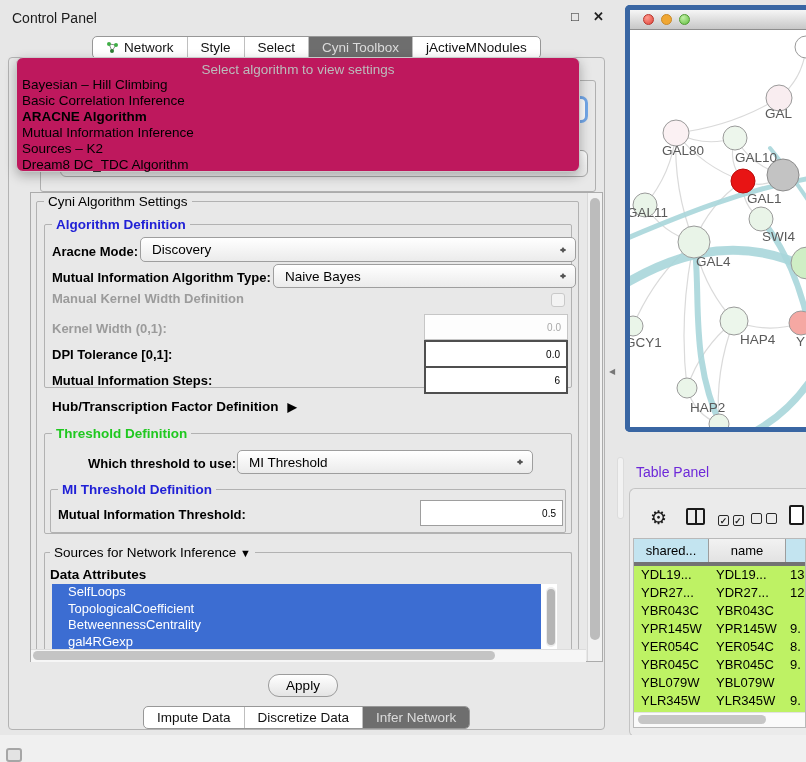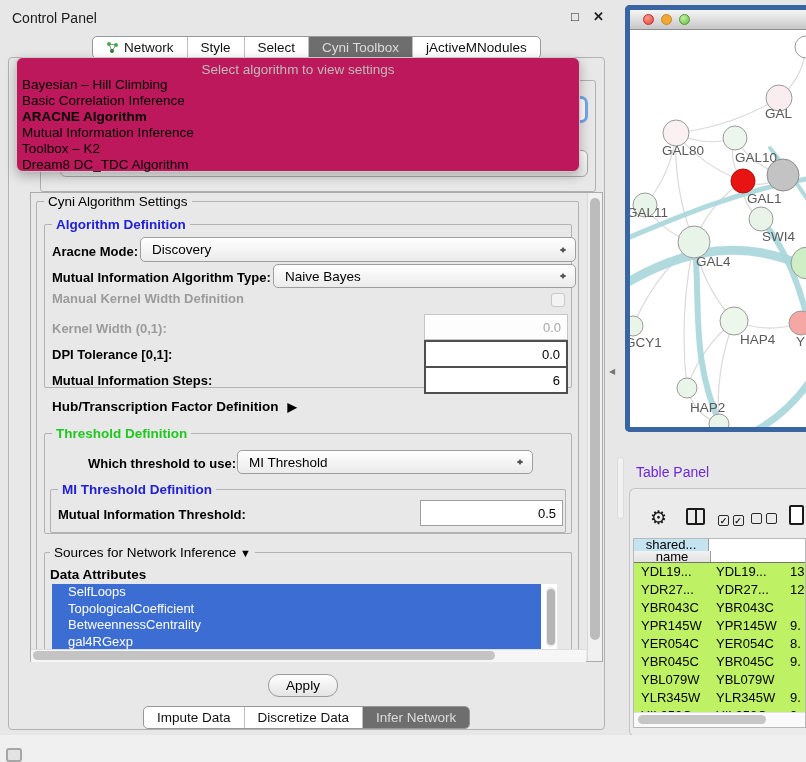--- a/index.html
+++ b/index.html
@@ -42,21 +42,21 @@
   .blue{color:#2121d6;font-weight:bold;}
   .green{color:#1fc81f;font-weight:bold;}
   .flabel{font-weight:bold;font-size:13px;white-space:nowrap;z-index:4;}
   .dlabel{font-weight:bold;font-size:13px;color:#9b9b9b;white-space:nowrap;z-index:4;}
   .combo{background:linear-gradient(#ffffff,#ebebeb);border:1px solid #9e9e9e;border-radius:5px;
          display:flex;align-items:center;padding:0 22px 0 11px;font-size:13.5px;z-index:4;}
   .spin{position:absolute;right:8px;top:50%;margin-top:-6px;width:8px;height:12px;}
   .spin:before{content:"";position:absolute;left:1px;top:0;border:3.5px solid transparent;border-bottom:4px solid #555;}
   .spin:after{content:"";position:absolute;left:1px;bottom:0;border:3.5px solid transparent;border-top:4px solid #555;}
   .field{background:#fff;display:flex;align-items:center;justify-content:flex-end;
-         padding:12px 6px;font-size:13px;z-index:4;}
+         padding:12px 6px;font-size:10px;z-index:4;}
   .field.dis{border:1px solid #c6c6c6;color:#a8a8a8;background:#fdfdfd;}
   .field.foc{border:2px solid #4f4f4f;}
   .checkbox{width:14px;height:14px;border:1px solid #c9c9c9;border-radius:3px;background:#f3f3f3;z-index:4;}
   .tri-right{display:inline-block;margin-left:9px;color:#000;font-size:12px;}
   .attr-list{left:52px;top:584px;width:505px;height:66px;background:#fff;z-index:4;overflow:hidden;}
   .attr-item{height:16.5px;line-height:16.5px;width:489px;background:#3c6dd2;color:#fff;
              padding-left:16px;font-size:13px;box-sizing:border-box;}
   .list-vscroll{left:546px;top:587px;width:10px;height:60px;background:#ececec;border-radius:5px;z-index:5;}
   .list-vthumb{left:547px;top:589px;width:8px;height:56px;background:#b5b5b5;border-radius:4px;z-index:6;}
   .hscroll{left:31px;top:649px;width:555px;height:13px;background:#f6f6f6;border-top:1px solid #ddd;z-index:5;}
@@ -81,21 +81,21 @@
   .tp-title{left:636px;top:464px;font-size:14px;color:#6d28d9;}
   .tpanel{left:629px;top:488px;width:177px;height:249px;background:#ebebeb;border:1px solid #c4c4c4;
           border-right:none;border-radius:6px 0 0 6px;}
   .gear{left:650px;top:506px;font-size:19px;color:#1a1a1a;z-index:4;}
   .colicon{left:686px;top:508px;width:19px;height:17px;border:2px solid #1a1a1a;border-radius:2px;z-index:4;}
   .colicon:before{content:"";position:absolute;left:7px;top:0;width:2px;height:13px;background:#1a1a1a;}
   .cb{width:11px;height:11px;border:1.5px solid #2a2a2a;border-radius:2px;display:inline-block;
       font-size:9px;font-weight:bold;line-height:10px;text-align:center;color:#1a1a1a;box-sizing:border-box;}
   .pageicon{left:789px;top:505px;width:15px;height:20px;border:2px solid #1a1a1a;border-radius:2px;z-index:4;background:#fff;}
   .table{left:633px;top:538px;width:173px;height:190px;background:#fff;border:1px solid #b9b9b9;overflow:hidden;z-index:3;}
-  .thead{display:flex;height:23px;border-bottom:1px solid #737373;flex-direction:column;}
+  .thead{display:flex;height:23px;border-bottom:4px solid #737373;}
   .th{display:flex;align-items:center;justify-content:center;font-size:13px;
       border-right:1px solid #9d9d9d;box-sizing:border-box;overflow:hidden;white-space:nowrap;}
   .th.c1{width:75px;background:#c3e4f0;}
   .th.c2{width:77px;background:linear-gradient(#f2f2f2,#e2e2e2);}
   .th.c3{flex:1;background:#c3e4f0;border-right:none;}
   .tr{display:flex;height:18px;line-height:18px;font-size:13px;background:#bef264;}
   .td{overflow:hidden;white-space:nowrap;box-sizing:border-box;}
   .td.c1{width:75px;padding-left:7px;}
   .td.c2{width:77px;padding-left:7px;}
   .td.c3{flex:1;padding-left:4px;}
@@ -147,21 +147,21 @@
 <div class="abs combo-frag"></div>
 <div class="abs combo-ghost">gal-filtered.sif default node</div>
 
 <div class="abs popup">
   <div class="popup-ph">Select algorithm to view settings</div>
   <div id="popup-items">
       <div class="popup-item" style="top: 19px;">Bayesian – Hill Climbing</div>
       <div class="popup-item" style="top: 35px;">Basic Correlation Inference</div>
       <div class="popup-item selected" style="top: 51px;">ARACNE Algorithm</div>
       <div class="popup-item" style="top: 67px;">Mutual Information Inference</div>
-      <div class="popup-item" style="top: 83px;">Toolbox – K2</div>
+      <div class="popup-item" style="top: 83px;">Sources – K2</div>
       <div class="popup-item" style="top: 99px;">Dream8 DC_TDC Algorithm</div>
     </div>
 </div>
 
 <div class="abs scrollpane"></div>
 <div class="abs vscroll"></div>
 <div class="abs vthumb"></div>
 
 <div class="abs gbox" style="left:36px;top:201px;width:543px;height:459px;z-index:3;"></div>
 <div class="abs gtitle" style="left:44px;top:194px;">Cyni Algorithm Settings</div>

